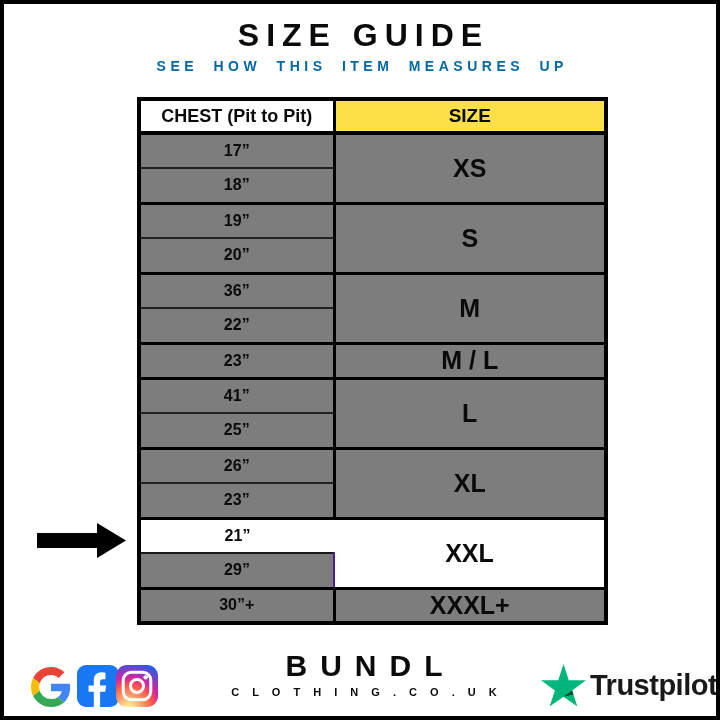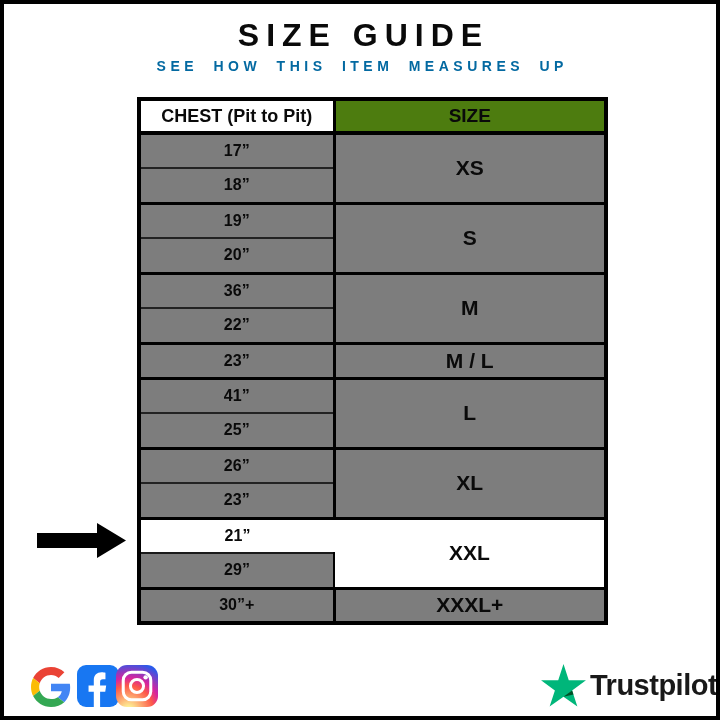--- a/index.html
+++ b/index.html
@@ -31,29 +31,29 @@
     border: 4px solid #000;
     margin-left: 10px;
   }
   .size-table th, .size-table td {
     padding: 0; text-align: center; vertical-align: middle;
     font-weight: bold; color: #0a0a0a; overflow: hidden;
   }
   .size-table thead tr { height: 34px; }
   .size-table tbody tr { height: 35px; }
   th.chest-h { font-size: 18px; background: #fff; border-right: 3px solid #000; border-bottom: 4px solid #000; }
-  th.size-h  { font-size: 19px; background: #4d7c0f; border-bottom: 4px solid #000; }
+  th.size-h  { font-size: 19px; background: #fde047; border-bottom: 4px solid #000; }
   td.chest { background: var(--cell-gray, #7d7d7d); font-size: 16px; border-right: 3px solid #000; }
   td.chest.first { border-top: 3px solid #000; }
   td.chest.sub   { border-top: 2px solid #222; }
-  td.size  { background: var(--cell-gray, #7d7d7d); font-size: 21px; border-top: 3px solid #000; border-left: 3px solid #000; }
+  td.size  { background: var(--cell-gray, #7d7d7d); font-size: 25px; border-top: 3px solid #000; border-left: 3px solid #000; }
   td.hl { background: #ffffff; }
   td.chest.hl { border-right: none; }
   td.size.hl  { border-left: none; }
-  td.chest.hl-neighbor { border-right: 2px solid #000000; border-top: 2px solid #1a1a1a; }
+  td.chest.hl-neighbor { border-right: 2px solid #4c1d95; border-top: 2px solid #1a1a1a; }
   .arrow {
     position: absolute; left: 33px; top: 519px;
     width: 89px; height: 35px;
   }
   
   .google-icon { position: absolute; left: 27px; top: 663px; width: 40px; height: 40px; }
   .facebook-icon {
     position: absolute; left: 73px; top: 661px; width: 42px; height: 42px;
     background: var(--fb-blue, #1877F2); border-radius: 9px;
   }
@@ -166,20 +166,24 @@
   </div>
 
   <div class="instagram-icon">
     <svg viewBox="0 0 36 36" width="42" height="42" fill="none" stroke="#ffffff">
       <rect x="6.2" y="6.2" width="23.6" height="23.6" rx="7" stroke-width="2.6"></rect>
       <circle cx="18" cy="18" r="5.6" stroke-width="2.6"></circle>
       <circle cx="25.4" cy="10.6" r="1.9" fill="#ffffff" stroke="none"></circle>
     </svg>
   </div>
 
+  <div class="brand">
+    <div class="brand-name">BUNDL</div>
+    <div class="brand-domain">C L O T H I N G . C O . U K</div>
+  </div>
 
   <div class="trustpilot">
     <svg class="trustpilot-star" viewBox="0 0 46 44">
       <polygon fill="#00B67A" points="23,0 28.4,16.6 46,16.6 31.8,27 37.2,43.6 23,33.4 8.8,43.6 14.2,27 0,16.6 17.6,16.6"></polygon>
       <polygon fill="#005128" points="23,33.4 31.8,27 33.2,31.3"></polygon>
     </svg>
     <span class="trustpilot-label">Trustpilot</span>
   </div>
 
 </div>

